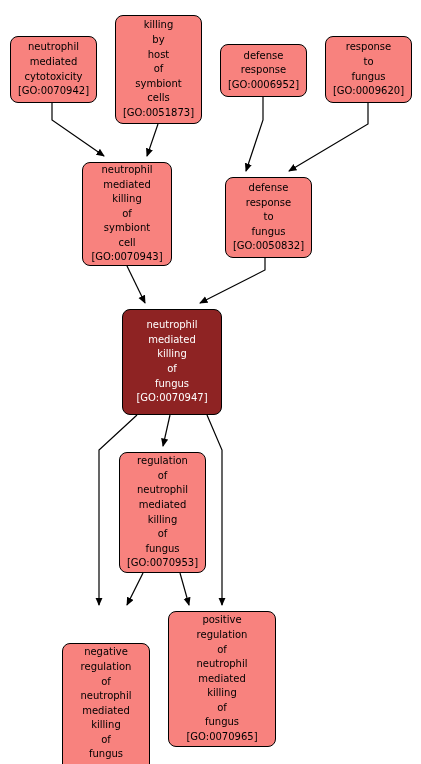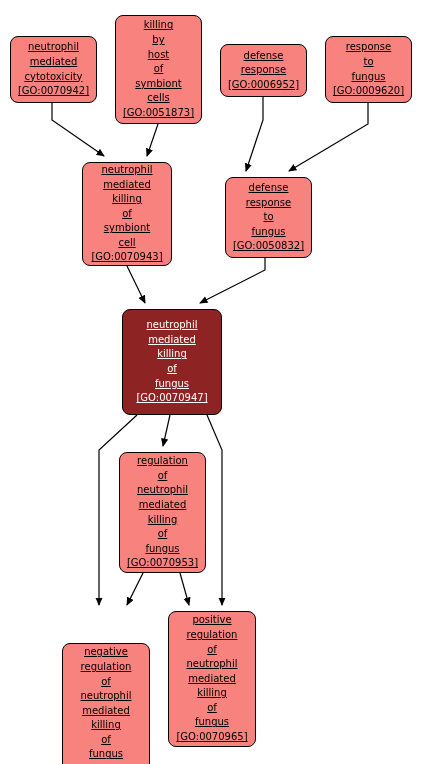--- a/index.html
+++ b/index.html
@@ -39,21 +39,20 @@
     display: flex;
     flex-direction: column;
     align-items: center;
     justify-content: center;
     text-align: center;
     font-size: 10px;
     line-height: 14.6px;
     letter-spacing: 0px;
     white-space: pre-line;
     overflow: hidden;
-    text-decoration: underline;
   }
   .go-node.highlight {
     background: #8E2323;
     color: #ffffff;
     border-color: #000000;
   }
   .go-node .node-text {
     display: block;
     width: 100%;
     padding: 0 2px;
@@ -131,21 +130,21 @@
 [GO:0070953]</span></div>
       <div class="go-node" style="left: 62px; top: 611px; width: 88px; height: 136px; margin-top: 32px;"><span class="node-text">negative
 regulation
 of
 neutrophil
 mediated
 killing
 of
 fungus
 [GO:0070959]</span></div>
-      <div class="go-node" style="left: 168px; top: 611px; width: 88px; height: 136px;"><span class="node-text">positive
+      <div class="go-node" style="left: 168px; top: 611px; width: 108px; height: 136px;"><span class="node-text">positive
 regulation
 of
 neutrophil
 mediated
 killing
 of
 fungus
 [GO:0070965]</span></div>
     </div>
 </div>

